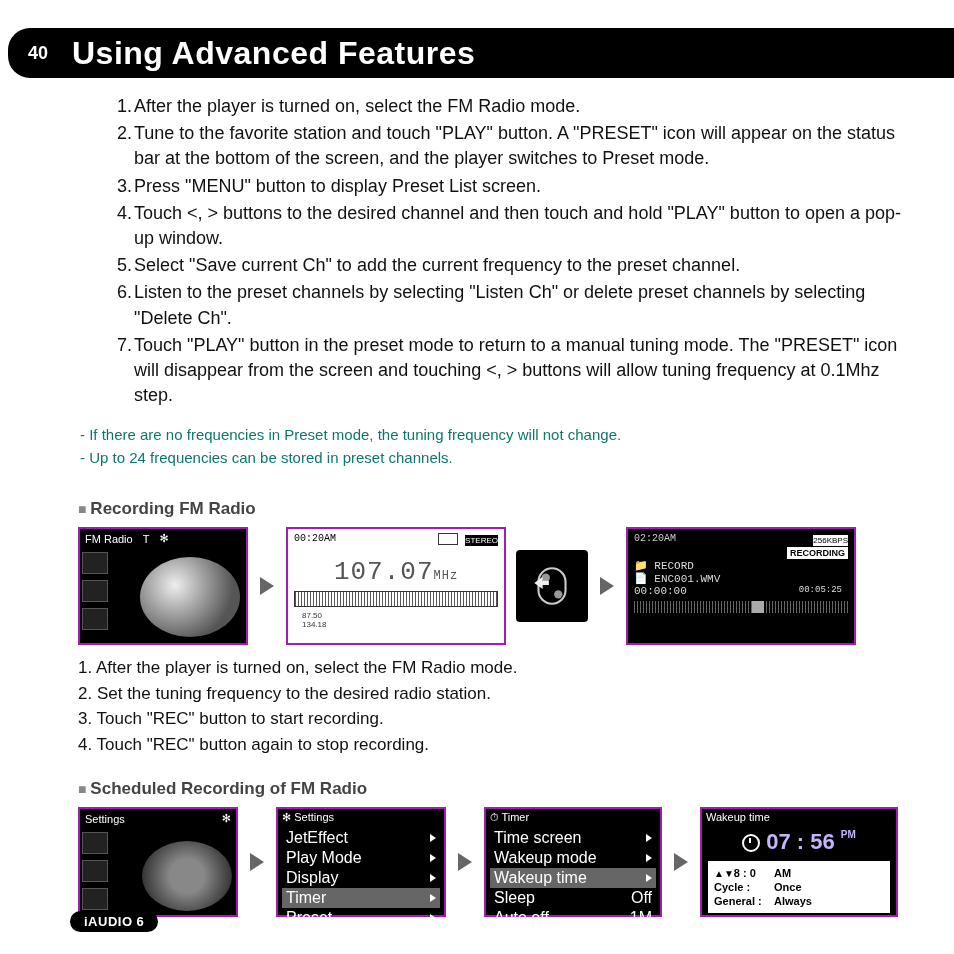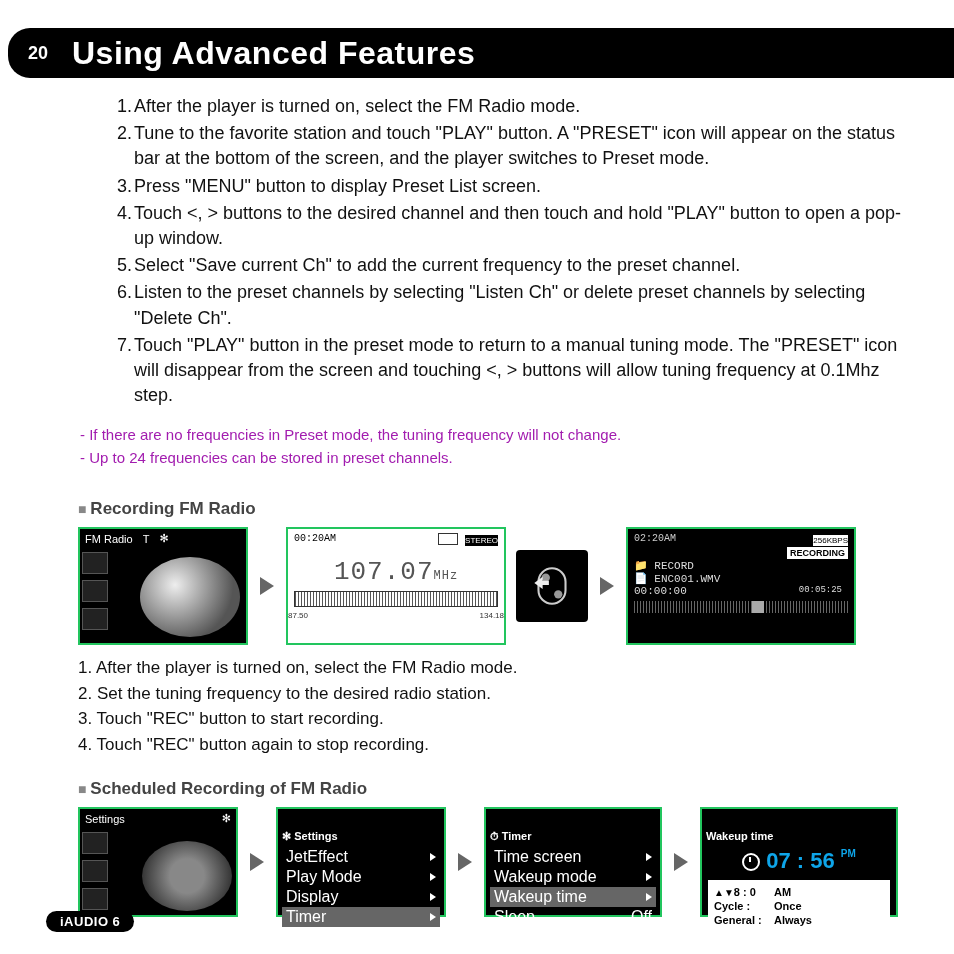--- a/index.html
+++ b/index.html
@@ -49,21 +49,21 @@
   .steps-list {
     font-size: 18px;
     line-height: 1.4;
     color: #111;
   }
   .step-row { display:flex; margin-bottom:2px;}
   .step-num { width:22px; text-align:right; margin-right:2px;}
   .step-txt { flex:1;}
   .note-box {
     font-size: 15px;
-    color: #a21caf;
+    color: #0f766e;
     margin: 8px 0 0 -40px;
     padding: 8px 10px;
     line-height: 1.5;
   }
   .section-body {
     padding: 0 48px 0 78px;
   }
   .sect-title {
     font-size: 17px;
     font-weight: bold;
@@ -75,21 +75,21 @@
     color: #888;
     font-size: 14px;
   }
   .shots-row {
     display: flex;
     align-items: center;
     gap: 10px;
     flex-wrap: nowrap;
   }
   .shot {
-    border: 2px solid #22c55e;
+    border: 2px solid #a21caf;
     background: #000;
     color: #fff;
     position: relative;
     box-sizing: border-box;
   }
   .shot1 { width: 170px; height: 118px; }
   .shot2 { width: 220px; height: 118px; background:#fff; color:#000;}
   .shot3 { width: 72px; height: 72px; border-radius:4px; background:#000; display:flex; align-items:center; justify-content:center;}
   .shot4 { width: 230px; height: 118px; }
   .arrow {
@@ -116,51 +116,51 @@
   .rec-progress{ height:12px;margin:4px 0;background:repeating-linear-gradient(to right,#666,#666 1px,#000 1px,#000 3px);position:relative;}
   .rec-progress::after{content:"";position:absolute;left:55%;top:0;width:12px;height:12px;background:#aaa;}
   .rec-time-right{ position:absolute; right:6px; font-size:9px;}
   .steps2 { font-size:17px; line-height:1.5; color:#111; margin-top:10px;}
   .row2 .shot { height:110px;}
   .shotA{ width:160px;}
   .shotB{ width:170px;}
   .shotC{ width:178px;}
   .shotD{ width:198px; background:#000;}
   .menu-list{ font-size:16px; color:#fff; padding:2px 4px;}
-  .menu-hdr{ font-weight:bold; color:#fff; font-size:11px; padding:2px 4px 2px 4px;margin-top:19px;}
+  .menu-hdr{ font-weight:normal; color:#fff; font-size:11px; padding:2px 4px 2px 4px;}
   .menu-item{ display:flex; justify-content:space-between; padding:1px 4px; align-items:center;}
   .menu-item.sel{ background:#666;}
   .menu-play{ width:0;height:0;border-top:4px solid transparent;border-bottom:4px solid transparent;border-left:6px solid #fff;}
   .menu-val{ color:#fff;}
-  .wake-time-big{ color:#0ea5e9; font-size:22px; font-weight:bold; text-align:center; padding:4px 0;}
+  .wake-time-big{ color:#c4b5fd; font-size:22px; font-weight:bold; text-align:center; padding:4px 0;}
   .wake-time-big .pm{font-size:10px; vertical-align:top;}
   .wake-box{ background:#fff;color:#000;margin:2px 6px;padding:4px 6px;font-size:11px;}
   .wake-row{ display:flex; margin:2px 0;}
   .wake-row .k{ font-weight:bold; width:60px;}
   .wake-row .v{ font-weight:bold;}
   .clock-ic{ display:inline-block;width:14px;height:14px;border:2px solid #fff;border-radius:50%;position:relative;margin-right:6px;vertical-align:middle;}
   .clock-ic::after{content:"";position:absolute;left:5px;top:2px;width:2px;height:5px;background:#fff;}
   .footer-pill{
     position:absolute;
-    left:46px; bottom:22px;
+    left:70px; bottom:22px;
     background:#000; color:#fff;
     border-radius:12px;
     font-size:13px;
     padding:3px 14px;
     font-weight:bold;
     letter-spacing:0.5px;
   }
   .gear{ width:90px;height:70px;position:absolute;right:4px;bottom:4px;background:radial-gradient(circle,#888 30%,#333 80%);border-radius:50%;}
   .udarr{ font-size:10px;}
 </style>
 </head>
 <body>
 
 <div class="header-bar">
-  <div class="page-num-circle">20</div>
+  <div class="page-num-circle">40</div>
   <div class="header-title">Using Advanced Features</div>
 </div>
 
 <div class="content">
   <div class="steps-list">
     <div class="step-row">
         <div class="step-num">1.</div>
         <div class="step-txt">After the player is turned on, select the FM Radio mode.</div>
       </div>
     <div class="step-row">
@@ -218,21 +218,21 @@
     <div class="arrow"></div>
 
     <div class="shot shot2" style="position:relative;">
       <span class="time-small">00:20AM</span>
       <span class="batt-ic"></span>
       <span class="stereo-badge">STEREO</span>
       <div class="freq-big">
         <span>107.07</span><span class="freq-unit">MHz</span>
       </div>
       <div class="freq-scale"></div>
-      <div style="display:flex;justify-content:space-between;padding:0 0;font-size:8px;color:#333;">
+      <div style="display:flex;justify-content:space-between;padding:0 14px;font-size:8px;color:#333;flex-direction:column;">
         <span>87.50</span>
         <span>134.18</span>
       </div>
     </div>
 
     <div class="shot shot3" style="border:none;">
       <div class="touch-ic">
         <svg viewBox="0 0 50 50">
             <rect x="12" y="8" width="26" height="34" rx="13" fill="none" stroke="#ccc" stroke-width="2"></rect>
             <circle cx="19" cy="17" r="4" fill="#999"></circle>
@@ -301,21 +301,21 @@
           </div>
         <div class="menu-item">
             <span>Display</span>
             <span class="menu-play"></span>
           </div>
         <div class="menu-item sel">
             <span>Timer</span>
             <span class="menu-play"></span>
           </div>
         <div class="menu-item">
-            <span>Features</span>
+            <span>Preset</span>
             <span class="menu-play"></span>
           </div>
         <div class="menu-item">
             <span>Recording</span>
             <span class="menu-play"></span>
           </div>
         <div class="menu-item">
             <span>FM Radio</span>
             <span class="menu-play"></span>
           </div>

